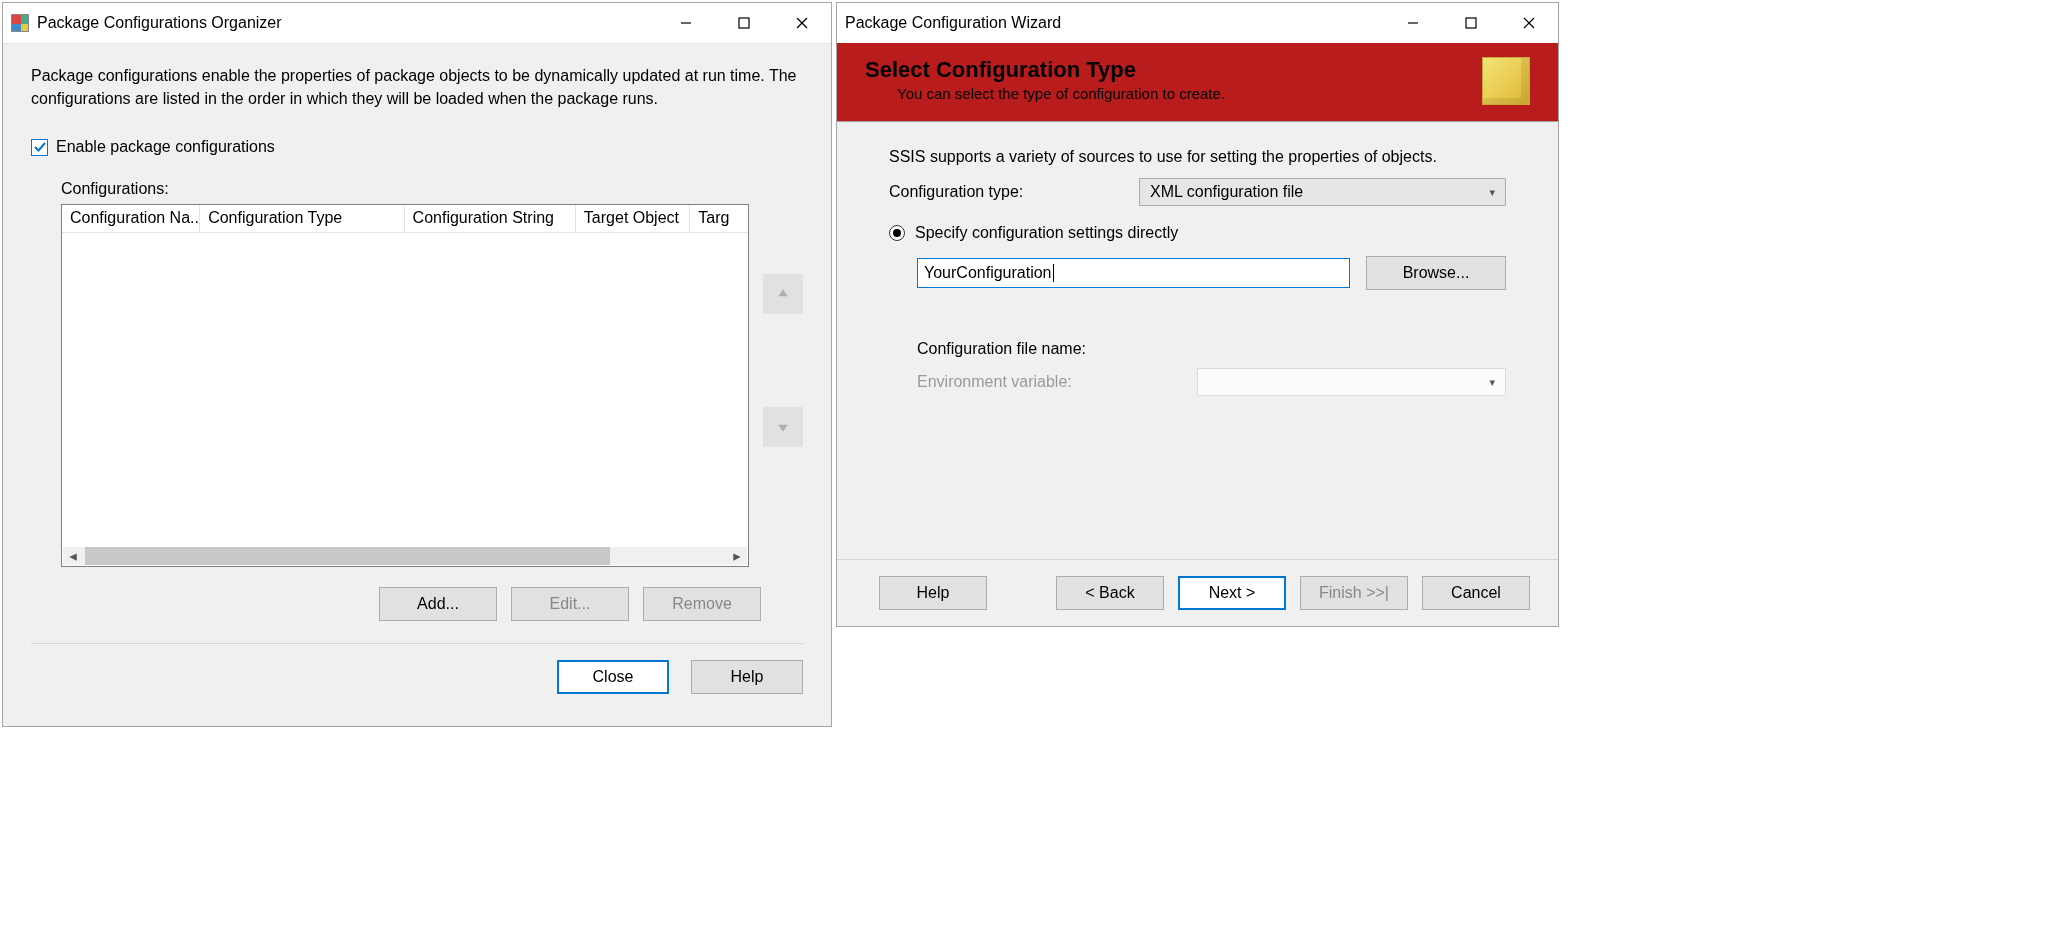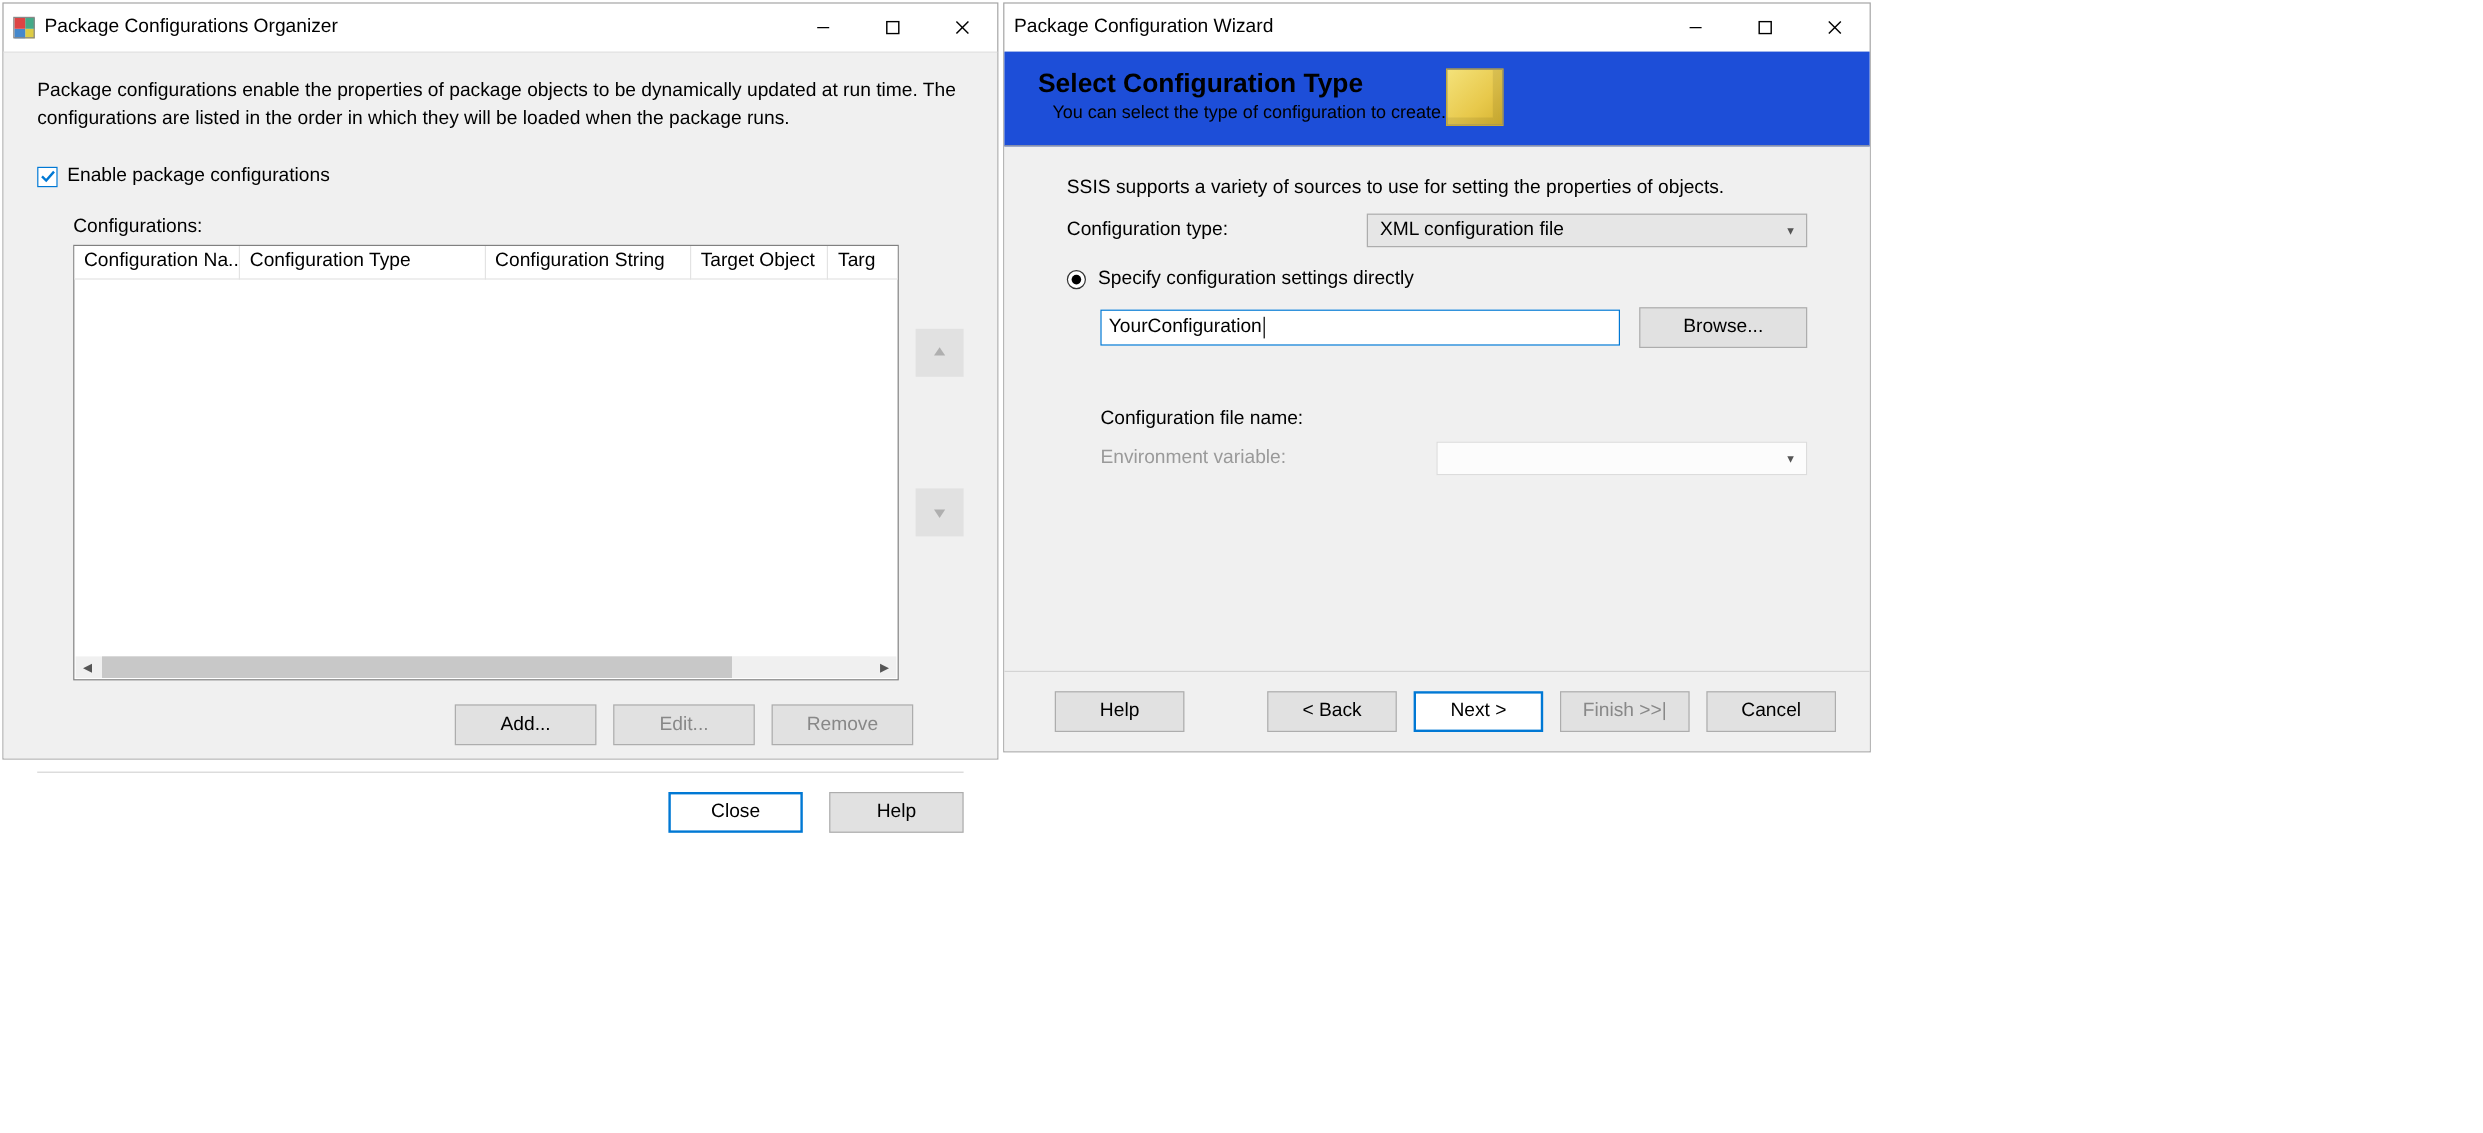--- a/index.html
+++ b/index.html
@@ -139,27 +139,27 @@
     display:flex; justify-content:flex-end; gap:22px;
     padding-right: 0;
   }
 
   
   .wiz-body {
     position:absolute; left:0; right:0; top:40px; bottom:0;
     background:#f0f0f0;
   }
   .wiz-header {
-    background:#1d4ed8;
+    background:#b91c1c;
     padding: 14px 28px 16px 28px;
     border-bottom:1px solid #a0a0a0;
-    display:flex; align-items:flex-start; 
+    display:flex; align-items:flex-start; justify-content:space-between;
   }
   .wiz-h1 { font-size:22px; font-weight:700; margin:0 0 2px 0;}
-  .wiz-sub { font-size:15px; margin-left:12px;}
+  .wiz-sub { font-size:15px; margin-left:32px;}
   .box-ico {
     width:48px; height:48px;
     background: linear-gradient(135deg,#f4e27a 0%, #e8c94c 60%, #d6b431 100%);
     border:1px solid #c7a933;
     box-shadow: inset -8px -6px 0 rgba(0,0,0,.08);
   }
   .wiz-content { padding: 26px 52px 0 52px; font-size:16px; }
   .intro { margin-bottom: 12px; }
   .row { display:flex; align-items:center; margin-bottom:18px;}
   .lbl { width: 250px; }
@@ -196,21 +196,21 @@
     display:flex; align-items:center;
   }
   .wiz-footer .spacer{flex:1;}
   .wiz-footer .btn{ min-width:108px; margin-left:14px;}
 </style>
 </head>
 <body>
 
 <div class="stage">
 
-  <div class="win" style="left:2px; top:2px; width:830px; height:631px;">
+  <div class="win" style="left:2px; top:2px; width:830px; height:725px;">
     <div class="titlebar">
       <span class="title-ico"></span>
       <span class="title-text">Package Configurations Organizer</span>
       <span class="titlebar-spacer"></span>
       <span class="win-btn">
           <svg viewBox="0 0 12 12">
             <line class="strokeLine" x1="1" y1="6" x2="11" y2="6"></line>
           </svg>
         </span>
       <span class="win-btn">

